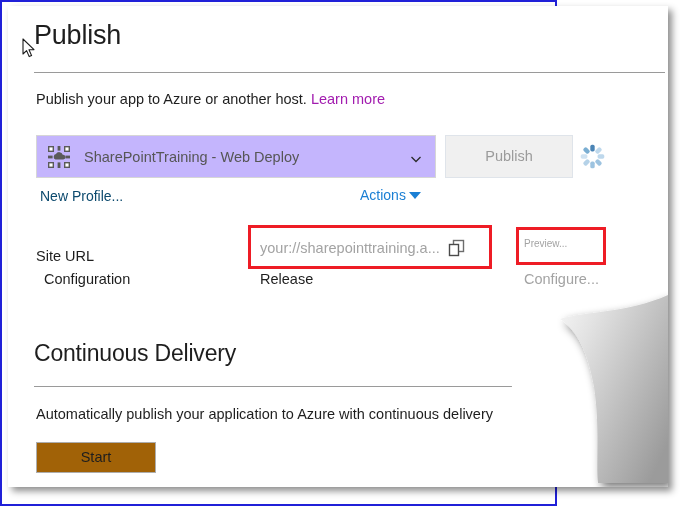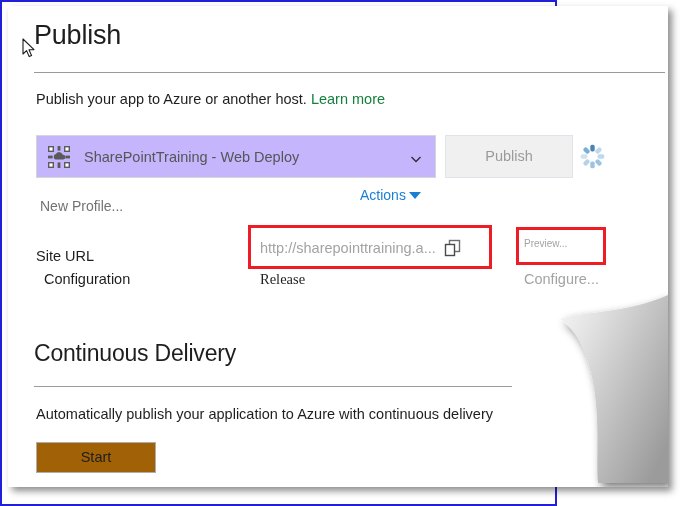--- a/index.html
+++ b/index.html
@@ -59,21 +59,21 @@
   }
 
   .subtitle {
     position: absolute;
     left: 28px; top: 85px;
     font-size: 14.5px;
     color: #1e1e1e;
     white-space: nowrap;
   }
   .link {
-    color: #15803d;
+    color: #a21caf;
     text-decoration: none;
     cursor: pointer;
   }
 
   
   #profile-combo {
     position: absolute;
     left: 28px; top: 129px;
     width: 400px; height: 43px;
     box-sizing: border-box;
@@ -122,24 +122,23 @@
   #spinner {
     position: absolute;
     left: 571px; top: 137px;
     width: 27px; height: 27px;
   }
 
   #new-profile-link {
     position: absolute;
     left: 32px; top: 182px;
     font-size: 14px;
-    color: #737373;
-    white-space: nowrap;
-    cursor: pointer;
-    margin-top: 10px;
+    color: #0c4a6e;
+    white-space: nowrap;
+    cursor: pointer;
   }
   #actions-menu {
     position: absolute;
     left: 352px; top: 181px;
     font-size: 14px;
     color: #1a7fd4;
     white-space: nowrap;
     cursor: pointer;
     display: flex;
     align-items: center;
@@ -163,21 +162,21 @@
   #label-site-url { top: 232px; margin-top: 10px; }
   #label-configuration { top: 265px; margin-left: 8px; }
 
   .detail-value {
     position: absolute;
     left: 252px;
     font-size: 14.5px;
     color: #1e1e1e;
     white-space: nowrap;
   }
-  #value-configuration { top: 265px; font-family: Liberation Serif, serif; }
+  #value-configuration { top: 265px; }
 
   
   #site-url-row {
     position: absolute;
     left: 252px; top: 230px;
     width: 218px; height: 24px;
     display: flex;
     align-items: center;
   }
   #site-url-text {
@@ -343,21 +342,21 @@
     <div id="new-profile-link">New Profile...</div>
 
     <div id="actions-menu">
       <span>Actions</span>
       <span id="actions-caret"></span>
     </div>
 
     <div class="detail-label" id="label-site-url">Site URL</div>
 
     <div id="site-url-row">
-      <span id="site-url-text">http://sharepointtraining.a...</span>
+      <span id="site-url-text">your://sharepointtraining.a...</span>
       <span id="copy-icon">
         <svg width="18" height="18" viewBox="0 0 18 18" xmlns="http://www.w3.org/2000/svg">
           <rect x="5.5" y="1.5" width="10" height="11" fill="#ffffff" stroke="#6d6d6d" stroke-width="1.4"></rect>
           <rect x="1.5" y="5.5" width="9" height="11" fill="#ffffff" stroke="#4a4a4a" stroke-width="1.4"></rect>
         </svg>
       </span>
     </div>
 
     <div id="preview-link">Preview...</div>
 

